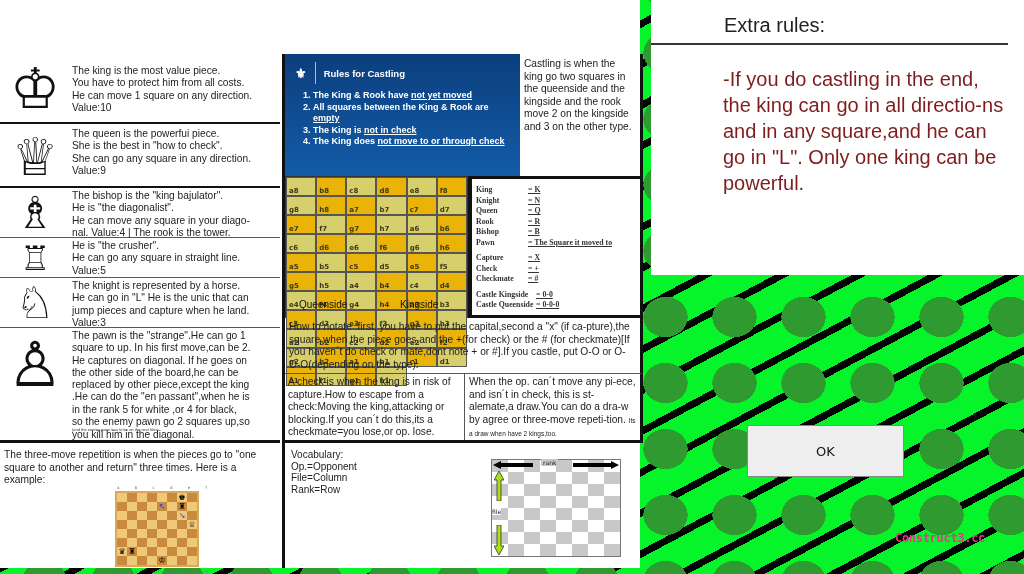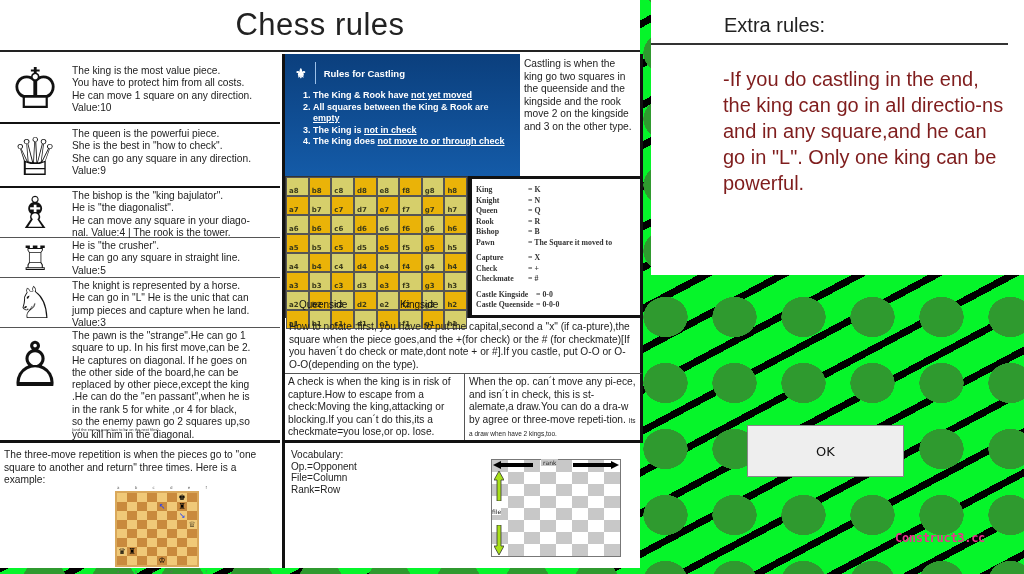--- a/index.html
+++ b/index.html
@@ -38,26 +38,26 @@
   .ml { background: #f0c978; } .md { background: #c98a3d; }
   .coord-row { position: absolute; font-size: 4px; color: #666; letter-spacing: 7px; }
 
   .castle-blue { position: absolute; left: 0; top: 0; width: 235px; height: 122px; background: linear-gradient(180deg, #0b3f7d 0%, #145ba8 100%); color: #fff; font-family: "Liberation Sans", sans-serif; }
   .castle-blue .hdr { position: absolute; left: 10px; top: 8px; display: flex; align-items: center; gap: 8px; font-size: 9.5px; font-weight: bold; }
   .castle-blue .hdr .sep { width: 1px; height: 22px; background: #9cc0e8; }
   .castle-blue ol { position: absolute; left: 18px; top: 36px; right: 6px; font-size: 9px; line-height: 11.5px; font-weight: bold; padding-left: 10px; }
   .castle-blue u { text-decoration: underline; }
   .castle-desc { position: absolute; left: 235px; top: 0; width: 123px; height: 122px; padding: 4px; font-family: "Liberation Sans", sans-serif; font-size: 10.2px; line-height: 12.5px; color: #222; border-right: 3px solid #111; }
 
-  .board { position: absolute; left: 0; top: 122px; width: 183px; height: 142px; display: grid; grid-template-columns: repeat(8, 1fr); grid-template-rows: repeat(8, 1fr); border: 1px solid #333; }
+  .board { position: absolute; left: 0; top: 122px; width: 183px; height: 142px; display: grid; grid-template-columns: repeat(6, 1fr); grid-template-rows: repeat(8, 1fr); border: 1px solid #333; }
   .board div { font-size: 7px; font-weight: bold; color: #3a3a1a; padding: 9px 0 0 2px; border: 0.5px solid #555; }
   .sq-y { background: #d6cf6b; } .sq-g { background: #eab308; }
   .side-label { position: absolute; top: 245px; font-family: "Liberation Sans", sans-serif; font-size: 10px; color: #111; }
 
-  .notation { position: absolute; left: 183px; top: 122px; width: 175px; height: 142px; border: 3px solid #111; border-left: 4px solid #111; background: #fff; padding: 6px 4px; font-family: "Liberation Serif", serif; font-size: 7.8px; font-weight: bold; color: #333; line-height: 10.5px; }
+  .notation { position: absolute; left: 183px; top: 122px; width: 175px; height: 142px; border: 3px solid #111; border-left: 4px solid #111; background: #fff; padding: 6px 4px; font-family: "Liberation Serif", serif; font-size: 7.8px; font-weight: bold; color: #333; line-height: 10.5px; text-decoration: underline; }
   .notation .gap { height: 5px; }
   .notation span.k { display: inline-block; width: 52px; }
   .notation span.k2 { display: inline-block; width: 60px; }
 
   .howto { position: absolute; left: 0; top: 264px; width: 358px; height: 56px; padding: 3px 4px; font-family: "Liberation Sans", sans-serif; font-size: 10.2px; line-height: 12.7px; color: #222; border-bottom: 1px solid #555; border-right: 3px solid #111; }
   .check-box { position: absolute; left: 0; top: 320px; width: 180px; height: 66px; padding: 2px 3px; font-family: "Liberation Sans", sans-serif; font-size: 10.2px; line-height: 12.6px; color: #222; border-right: 1px solid #555; }
   .stalemate { position: absolute; left: 180px; top: 320px; width: 178px; height: 66px; padding: 2px 4px; font-family: "Liberation Sans", sans-serif; font-size: 10.2px; line-height: 12.6px; color: #222; border-right: 3px solid #111; }
   .stalemate .tiny { font-size: 6.5px; }
 
   .vocab { position: absolute; left: 0; top: 386px; width: 358px; height: 128px; border-top: 3px solid #111; }
@@ -74,21 +74,20 @@
   .extra-rule { position: absolute; left: 0; top: 43px; width: 357px; height: 2px; background: #333; }
   .extra-body { position: absolute; left: 72px; top: 66px; width: 285px; font-family: "Liberation Sans", sans-serif; font-size: 20px; line-height: 26px; color: #7f1d1d; }
 
   .ok-button { position: absolute; left: 747px; top: 425px; width: 157px; height: 52px; background: #eeeeee; border: 1px solid #888; font-family: "DejaVu Sans", sans-serif; font-size: 13px; color: #111; display: flex; align-items: center; justify-content: center; cursor: pointer; }
   .watermark { position: absolute; left: 895px; top: 531px; font-family: "DejaVu Sans Mono", monospace; font-size: 12px; font-weight: bold; color: #e8348c; letter-spacing: -0.3px; }
 </style>
 </head>
 <body>
 
 <div class="rules-sheet">
-  <div class="sheet-title">Chess rules</div>
 
   <div class="col-left">
     <div class="piece-row" style="top:0;height:70px;">
       <div class="pic" style="height:66px;font-size:56px;">♔</div>
       <div class="txt" style="top:11px;">
         <div>The king is the most value piece.</div>
         <div>You have to protect him from all costs.</div>
         <div>He can move 1 square on any direction.</div>
         <div>Value:10</div>
       </div>

